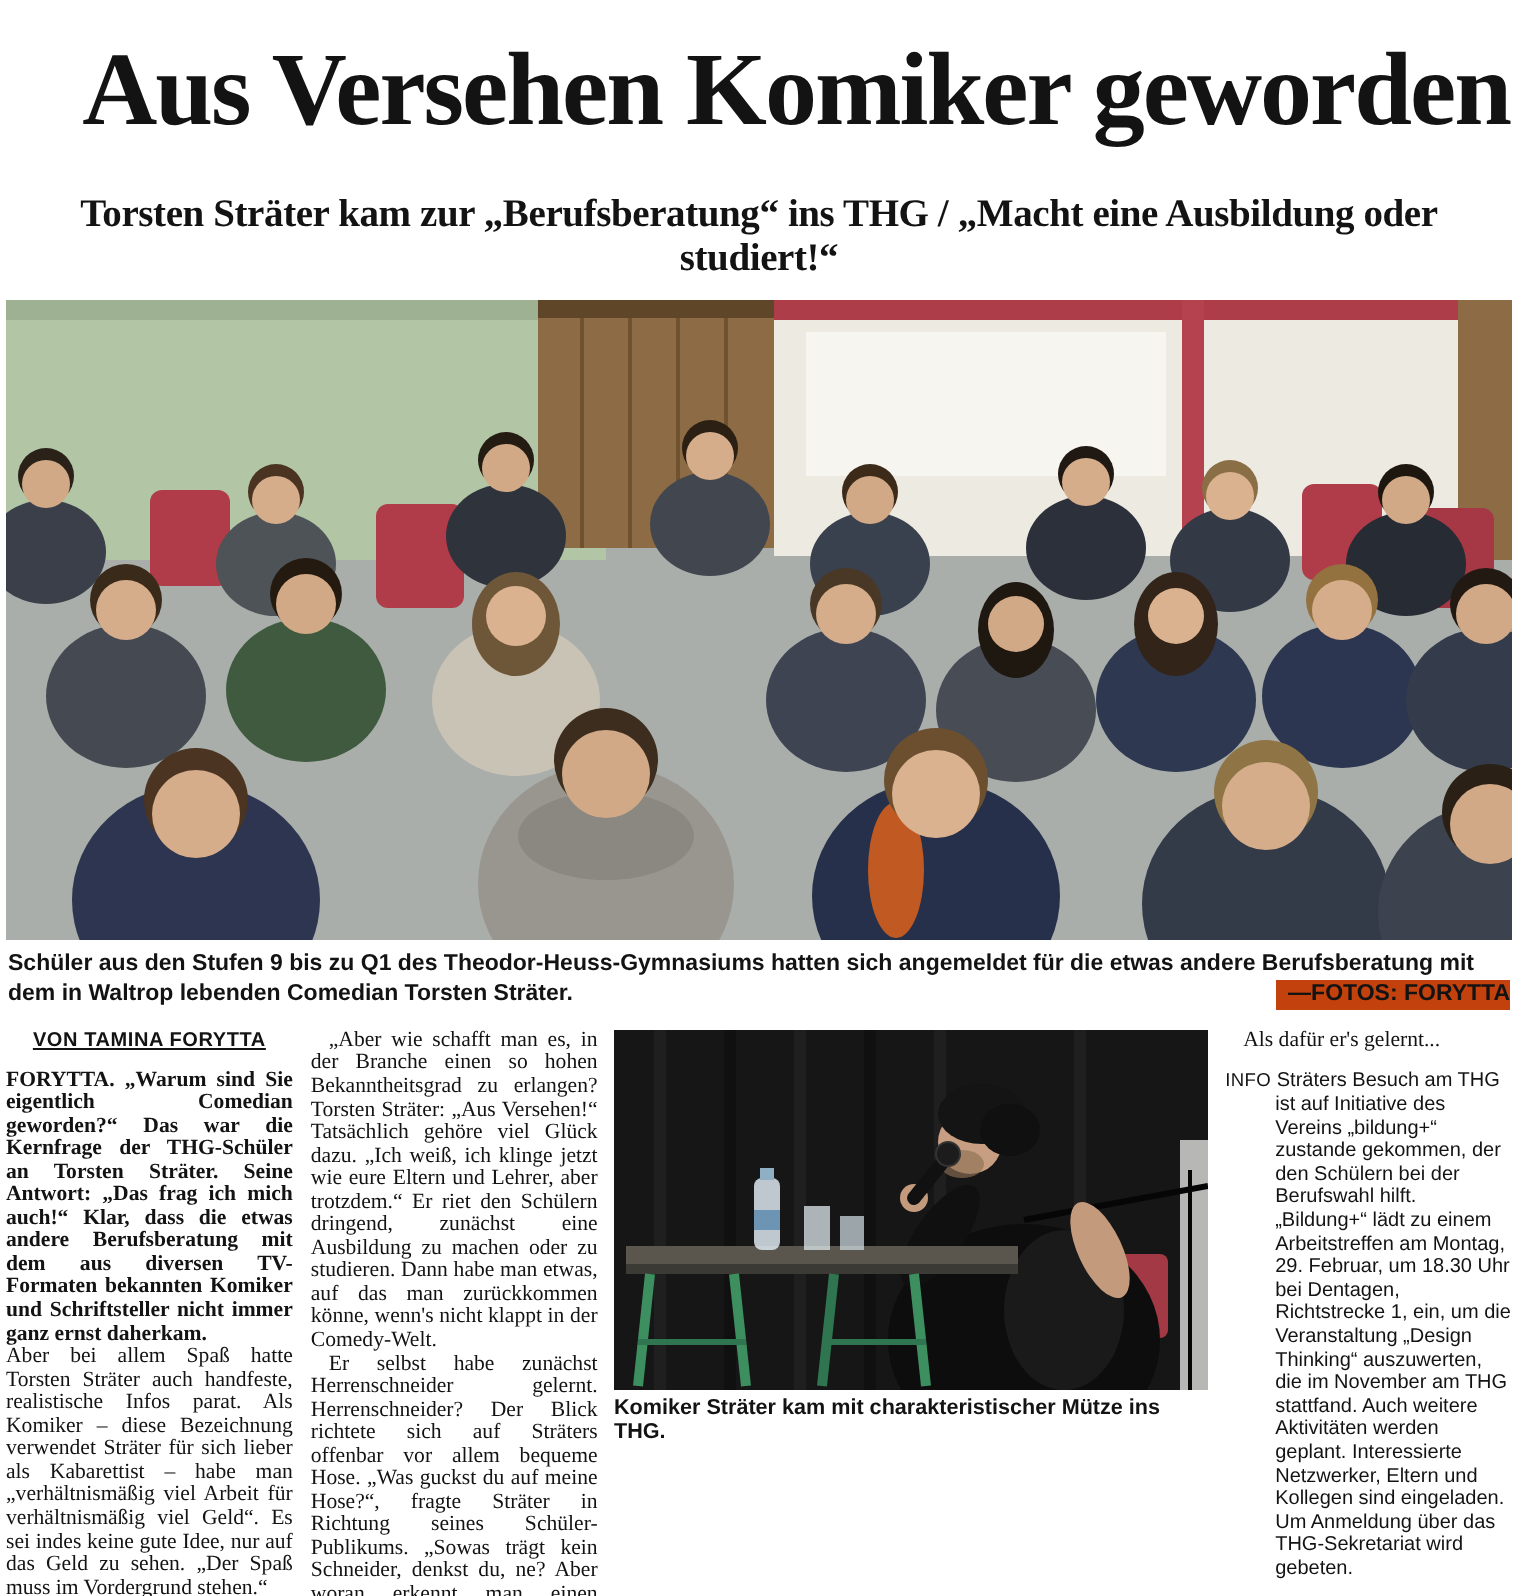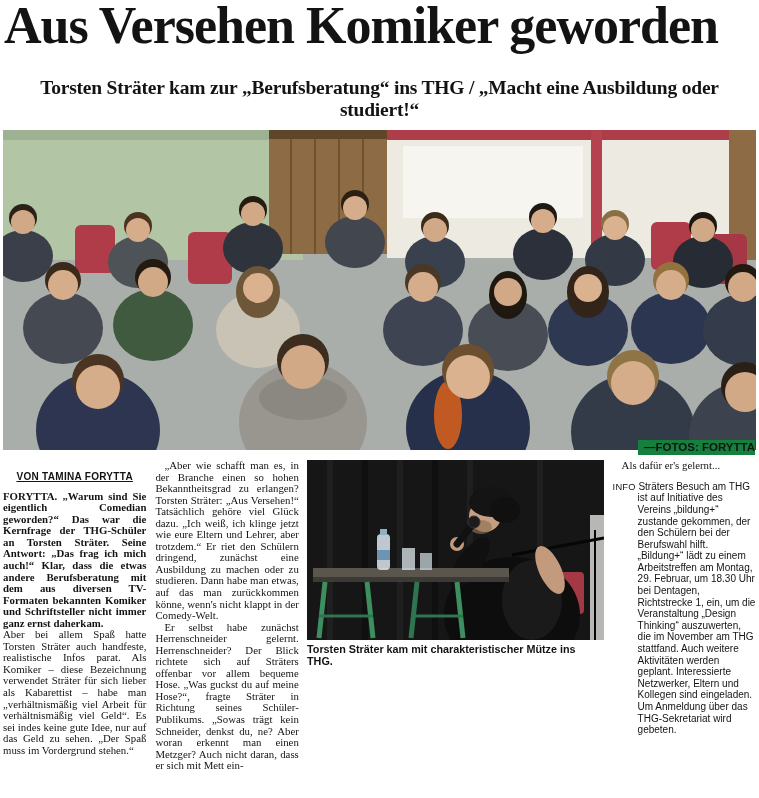--- a/index.html
+++ b/index.html
@@ -3,48 +3,48 @@
 <meta charset="utf-8">
 <style>
   html, body { margin:0; padding:0; }
   body {
     width:759px; height:798px; overflow:hidden;
     background:#ffffff; color:#131313;
     font-family:"Liberation Serif","DejaVu Serif",serif;
   }
   .headline {
     font-size:52px; font-weight:bold; line-height:1.0;
-    text-align:left; letter-spacing:-1px; margin:0 4px 0;
+    text-align:right; letter-spacing:-1px; margin:20px 4px 0;
   }
   .subtitle {
     font-size:19.5px; font-weight:bold; text-align:center;
     margin:25px 2px 9px; letter-spacing:-0.2px;
   }
   .main-photo-wrap { margin:0 3px; }
   .main-photo-wrap svg { display:block; }
   .main-caption {
     position:relative;
     font-family:"Liberation Sans","DejaVu Sans",sans-serif;
     font-weight:bold; font-size:11.5px; line-height:1.3;
     margin:5px 4px 0; padding-right:2px;
   }
-  .credit { position:absolute; right:0; bottom:0; background:#15803d; padding-left:6px; }
+  .credit { position:absolute; right:0; bottom:0; background:#c2410c; padding-left:6px; }
   .article {
     position:relative; margin:10px 3px 0; height:326px; overflow:hidden;
   }
   .cols {
     display:grid; grid-template-columns:repeat(5,1fr); column-gap:9px;
     font-size:10.8px; line-height:1.07; text-align:justify;
     hyphens:auto; -webkit-hyphens:auto;
   }
   .cols p { margin:0; }
   .byline {
     font-family:"Liberation Sans","DejaVu Sans",sans-serif;
     font-size:10px; font-weight:bold; text-align:center;
-    text-decoration:underline; letter-spacing:0.3px; margin:12px 0 8px;
+    text-decoration:underline; letter-spacing:0.3px; margin:1px 0 8px;
   }
   .lead { font-weight:bold; }
   .gap-top { margin-top:11px; }
   .ind { text-indent:9px; }
   .below-photo { margin-top:210px; }
   .info {
     font-family:"Liberation Sans","DejaVu Sans",sans-serif;
     font-size:10px; line-height:1.16; margin-top:9px;
     padding-left:25px; text-indent:-25px; text-align:left;
   }
@@ -198,20 +198,21 @@
       <g>
           <ellipse cx="742" cy="306" rx="56" ry="54" fill="#3d434e"></ellipse>
           <circle cx="742" cy="256" r="24" fill="#2a2016"></circle>
           <circle cx="742" cy="262" r="20" fill="#d2a987"></circle>
         </g>
     </g>
   </svg>
 </div>
 
 <div class="main-caption">
+  <span>Schüler aus den Stufen 9 bis zu Q1 des Theodor-Heuss-Gymnasiums hatten sich angemeldet für die etwas andere Berufsberatung mit dem in Waltrop lebenden Comedian Torsten Sträter.</span>
   <span class="credit">—FOTOS: FORYTTA</span>
 </div>
 
 <div class="article">
   <div class="cols">
     <div class="col">
       <div class="byline">VON TAMINA FORYTTA</div>
       <p class="lead"><span>FORYTTA.</span><span> „Warum sind Sie eigentlich Comedian geworden?“ Das war die Kernfrage der THG-Schüler an Torsten Sträter. Seine Antwort: „Das frag ich mich auch!“ Klar, dass die etwas andere Berufsberatung mit dem aus diversen TV-Formaten bekannten Komiker und Schriftsteller nicht immer ganz ernst daherkam.</span></p>
       <p class="gap-top">Aber bei allem Spaß hatte Torsten Sträter auch handfeste, realistische Infos parat. Als Komiker – diese Bezeichnung verwendet Sträter für sich lieber als Kabarettist – habe man „verhältnismäßig viel Arbeit für verhältnismäßig viel Geld“. Es sei indes keine gute Idee, nur auf das Geld zu sehen. „Der Spaß muss im Vordergrund stehen.“</p>
     </div>
@@ -273,15 +274,15 @@
         <line x1="104" y1="156" x2="156" y2="156" stroke="#2f7550" stroke-width="3"></line>
       </g>
       <g>
         <rect x="70" y="74" width="13" height="36" rx="4" fill="#dce8ef" opacity="0.85"></rect>
         <rect x="73" y="69" width="7" height="6" fill="#8fb0c4"></rect>
         <rect x="70" y="90" width="13" height="10" fill="#4a7da6" opacity="0.7"></rect>
         <rect x="95" y="88" width="13" height="22" fill="#dfe9ee" opacity="0.75"></rect>
         <rect x="113" y="93" width="12" height="17" fill="#d6e2e8" opacity="0.7"></rect>
       </g>
     </svg>
-    <div class="inline-caption">Torsten Sträter kam mit charakteristischer Mütze ins THG.</div>
+    <div class="inline-caption">Komiker Sträter kam mit charakteristischer Mütze ins THG.</div>
   </div>
 </div>
 
 </body></html>

